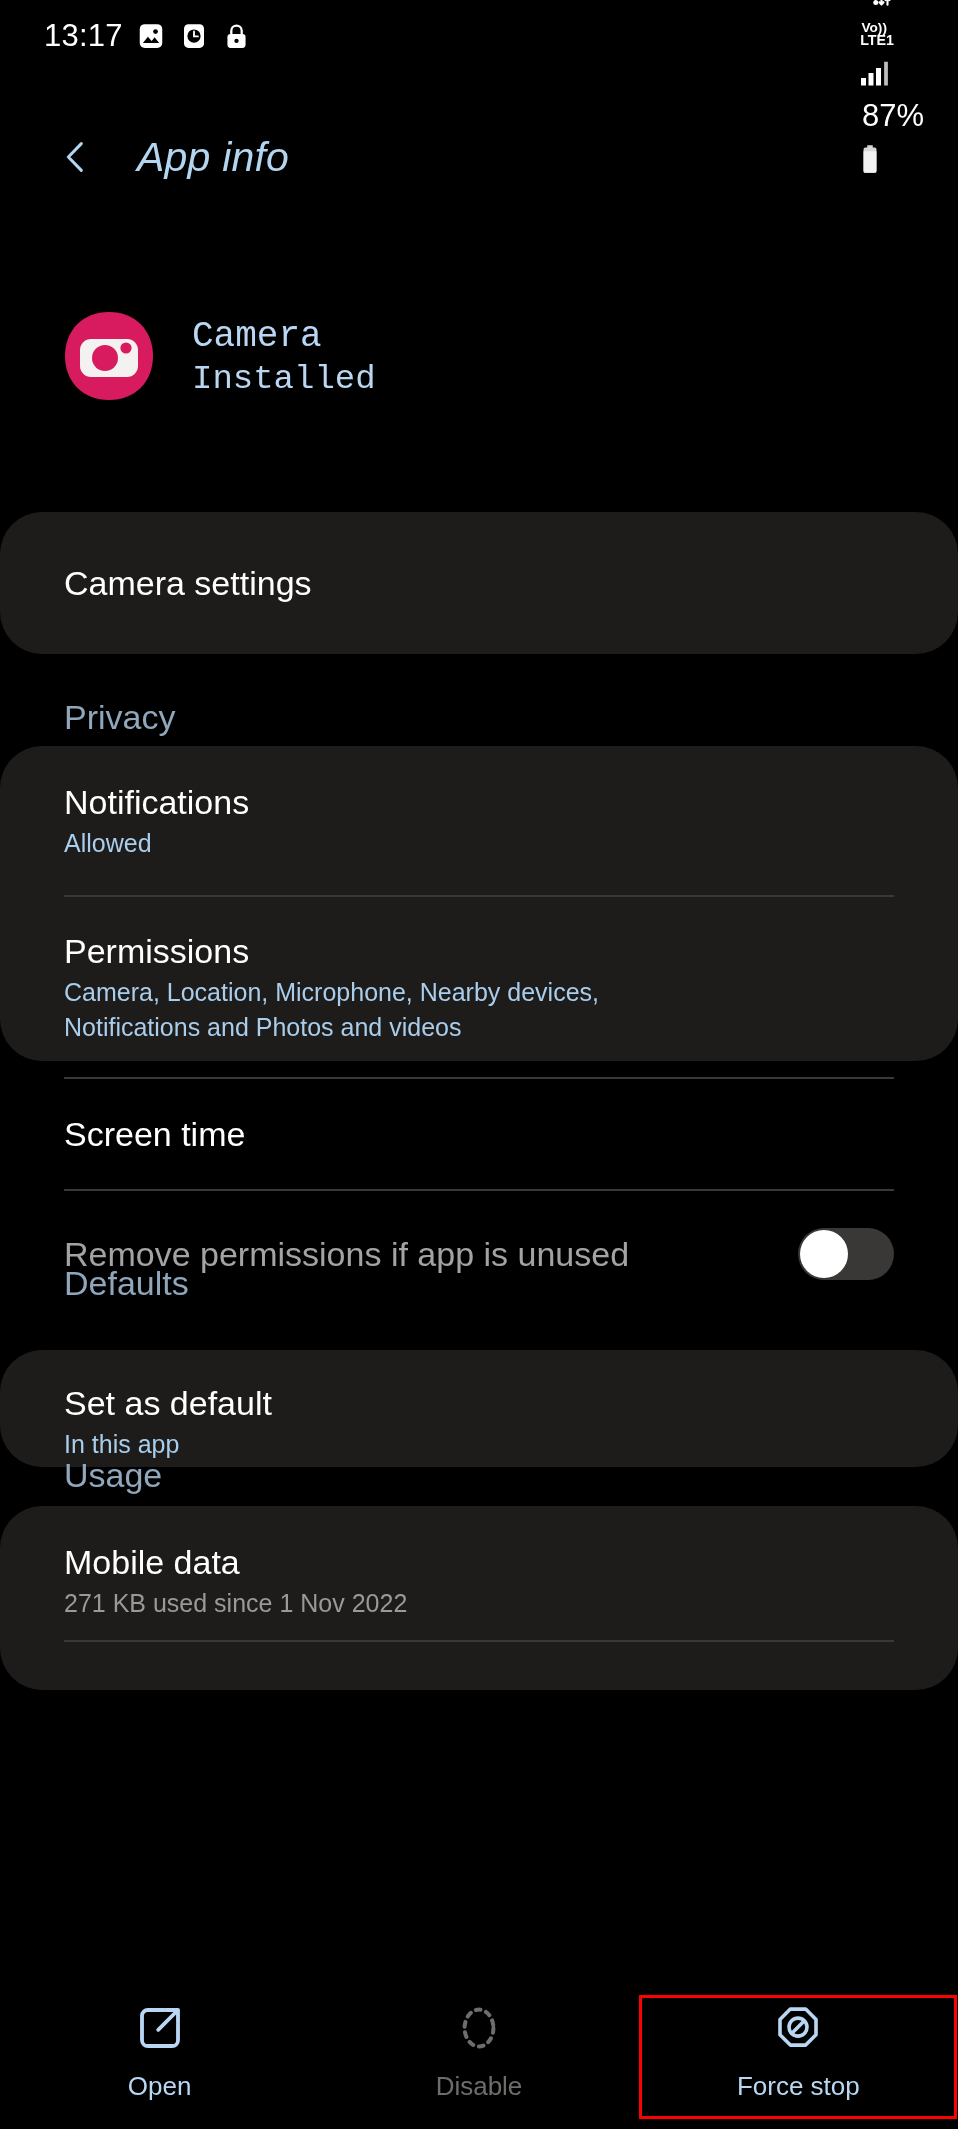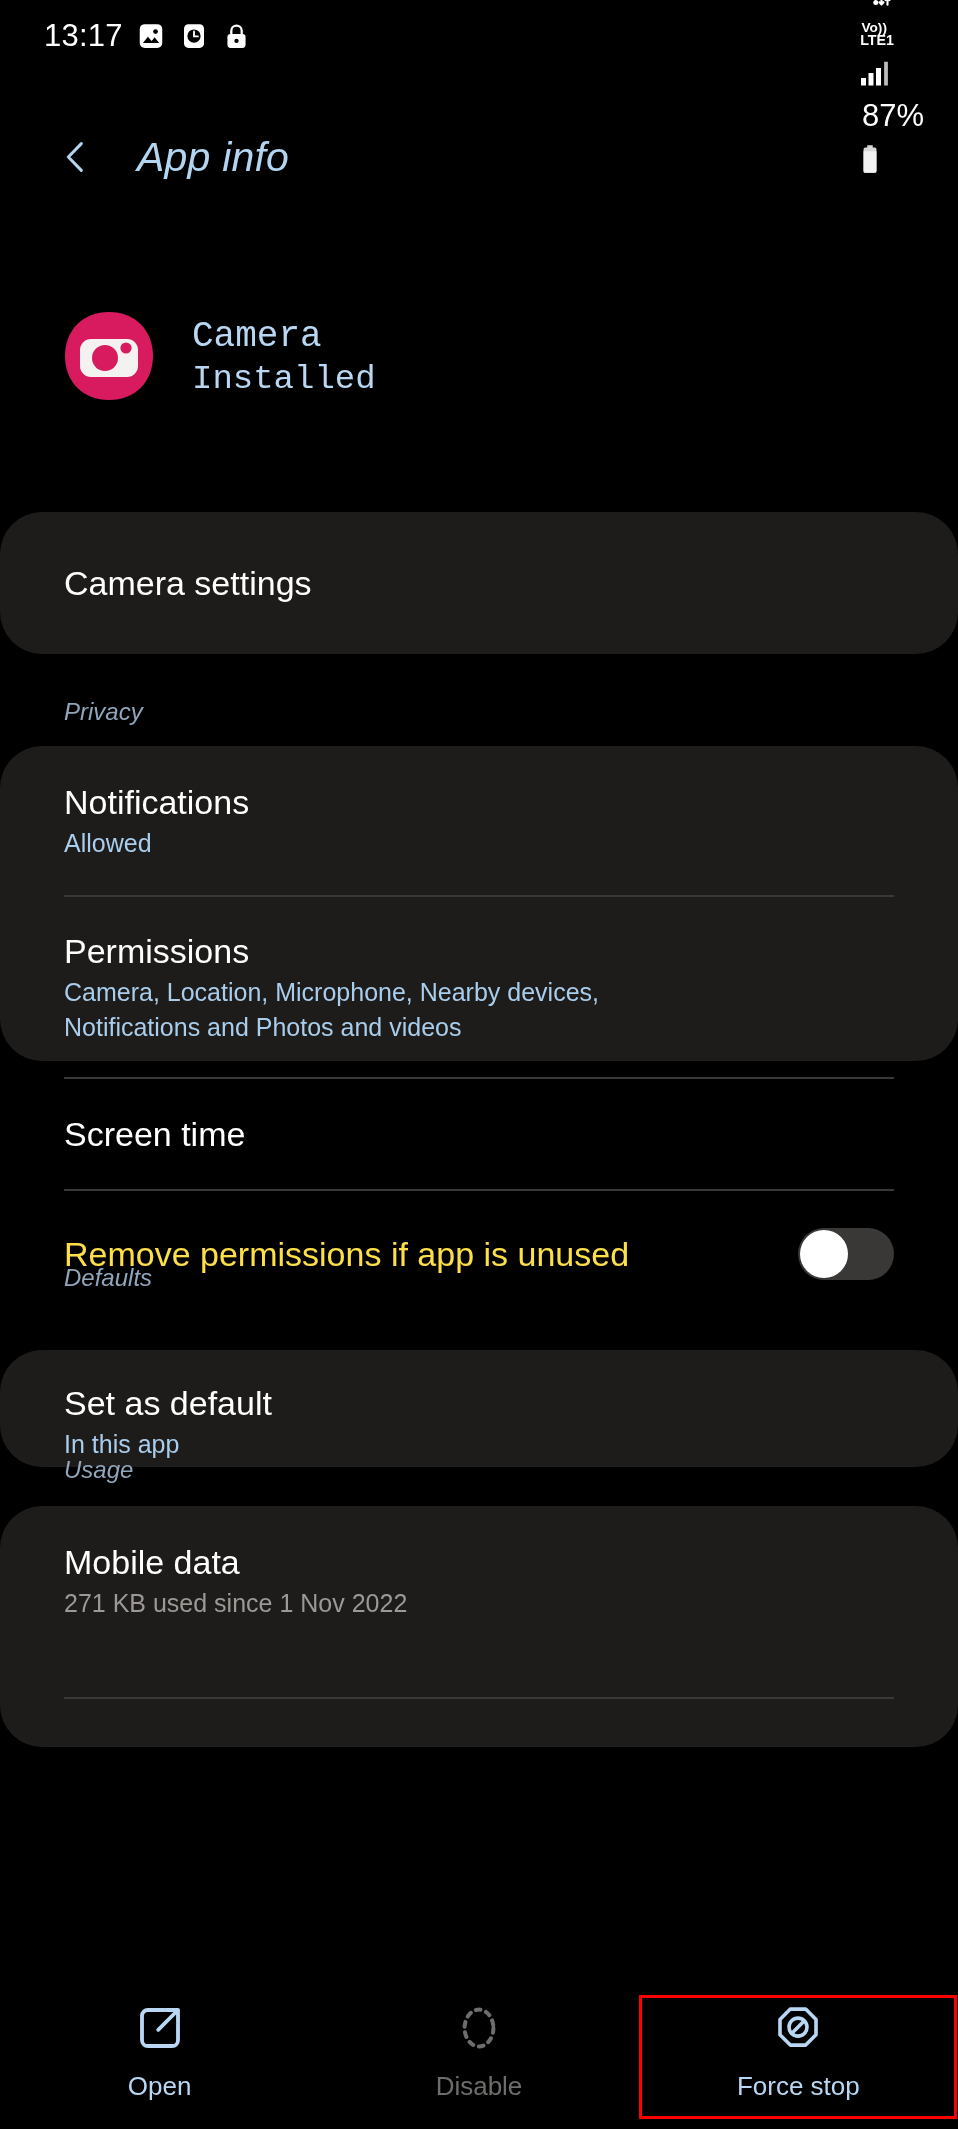--- a/index.html
+++ b/index.html
@@ -35,27 +35,27 @@
   .app-meta { margin-left:37px; display:flex; flex-direction:column;font-family:Liberation Mono, monospace; }
   .app-name { color:#b9d7f2; font-size:36px; line-height:42px; }
   .app-state { color:#b9d7f2; font-size:34px; line-height:36px; margin-top:3px; }
 
   
   .card { position:absolute; left:0; width:958px; background:#1e1c1a; }
   .card.r-all { border-radius:42px; }
   .card-pad { padding:0 64px; }
   .row { position:relative; }
   .row-title { color:#ffffff; font-size:34px; line-height:40px; }
-  .row-title.dim { color:#fde047; }
+  .row-title.dim { color:#a3a3a3; }
   .row-sub { font-size:25px; line-height:35px; margin-top:4px; }
   .row-sub.blue { color:#a9cdec; }
   .row-sub.gray { color:#9b9895; }
   .divider { height:2px; background:#3a3836; margin:0 64px; }
 
-  .section-label { position:absolute; left:64px; color:#8fa6bb; font-size:24px;font-style:italic; }
+  .section-label { position:absolute; left:64px; color:#8fa6bb; font-size:34px; }
 
   
   .toggle { position:absolute; right:64px; top:50%; transform:translateY(-50%);
             width:96px; height:52px; border-radius:26px; background:#3a3836; }
   .toggle .knob { position:absolute; left:2px; top:2px; width:48px; height:48px;
                   border-radius:50%; background:#ffffff; }
 
   
   .bottombar { position:absolute; left:0; bottom:0; width:958px; height:156px;
                background:#000; display:flex; align-items:center; }
@@ -207,21 +207,21 @@
 
   <span class="section-label" style="top:1264px;">Defaults</span>
   <div class="card r-all" style="top:1350px; height:117px;">
     <div class="card-pad" style="height:144px; display:flex; flex-direction:column; justify-content:center;">
       <div class="row-title">Set as default</div>
       <div class="row-sub blue">In this app</div>
     </div>
   </div>
 
   <span class="section-label" style="top:1456px;">Usage</span>
-  <div class="card r-all" style="top:1506px; height:241px;">
+  <div class="card r-all" style="top:1506px; height:184px;">
     <div class="card-pad" style="padding-top:36px;">
       <div class="row-title">Mobile data</div>
       <div class="row-sub gray">271 KB used since 1 Nov 2022</div>
     </div>
     <div class="divider" style="position:absolute; bottom:48px; left:0; right:0;"></div>
   </div>
 
   <div class="bottombar">
 
     <div class="bbtn">

